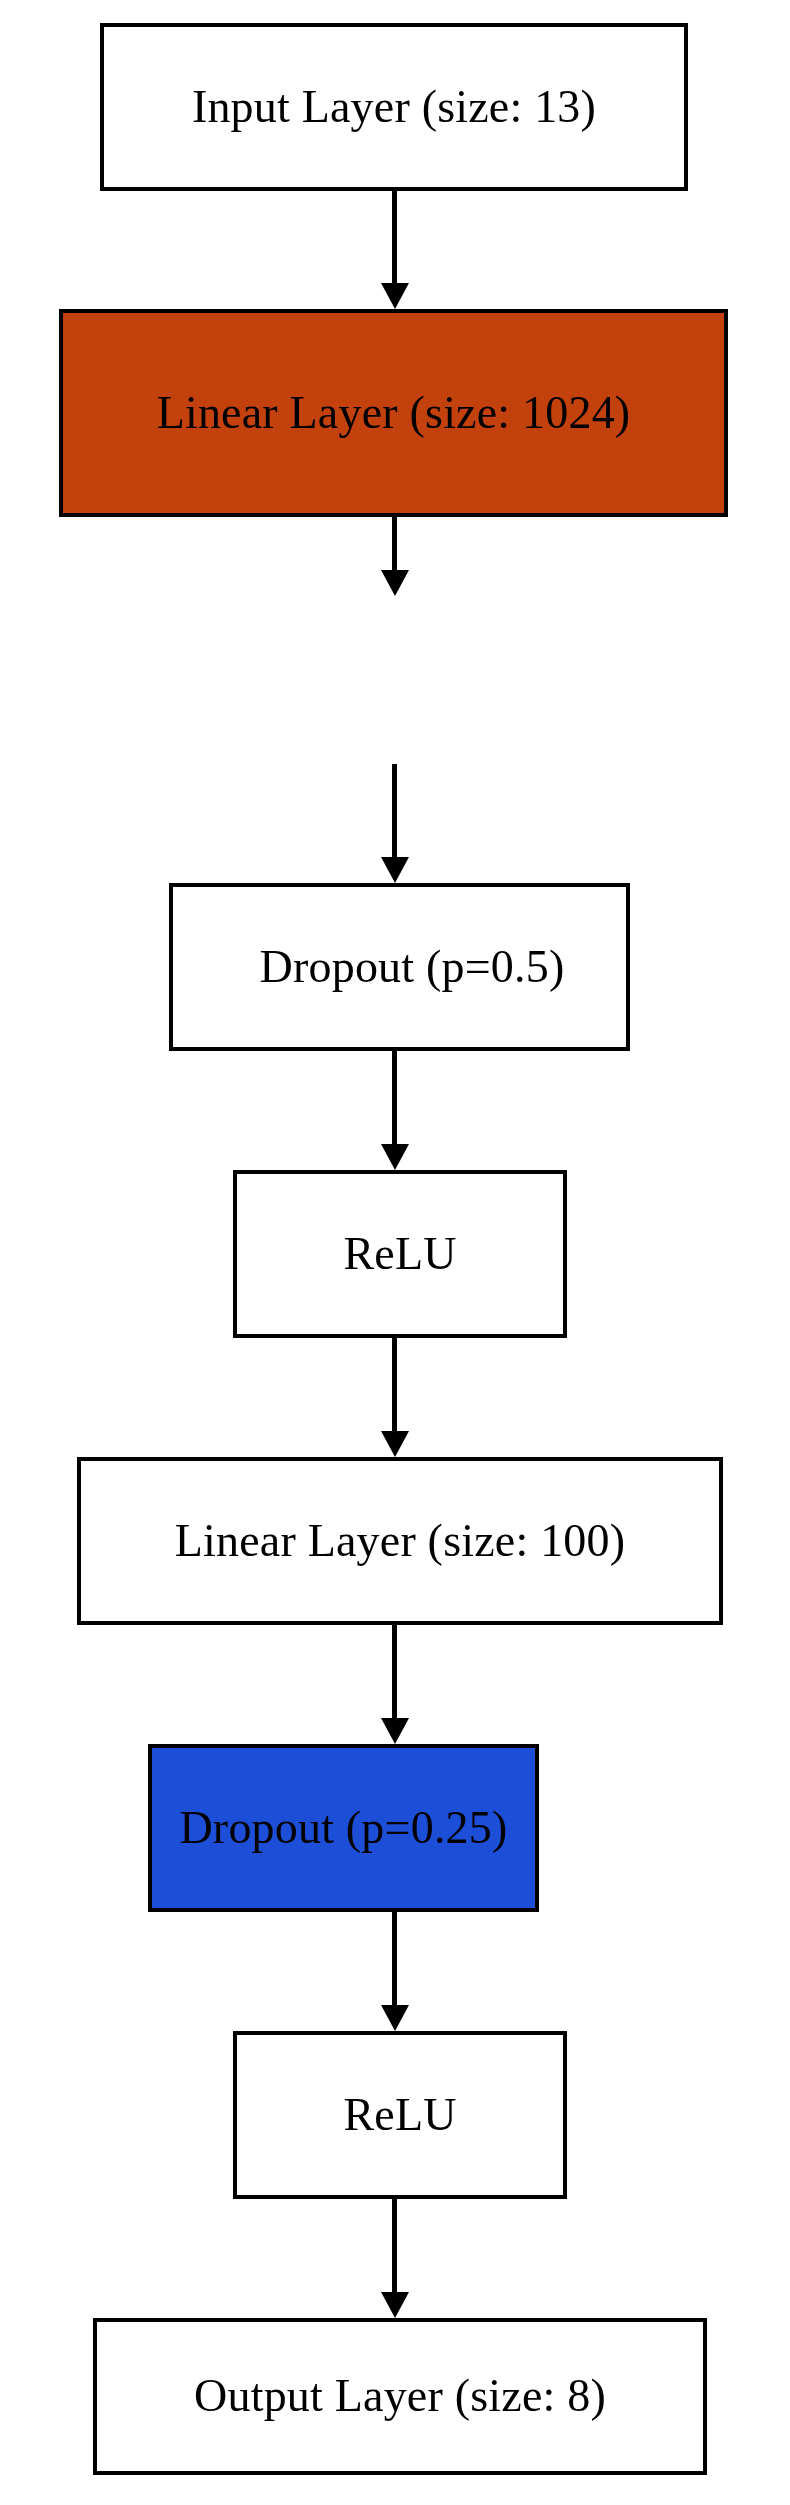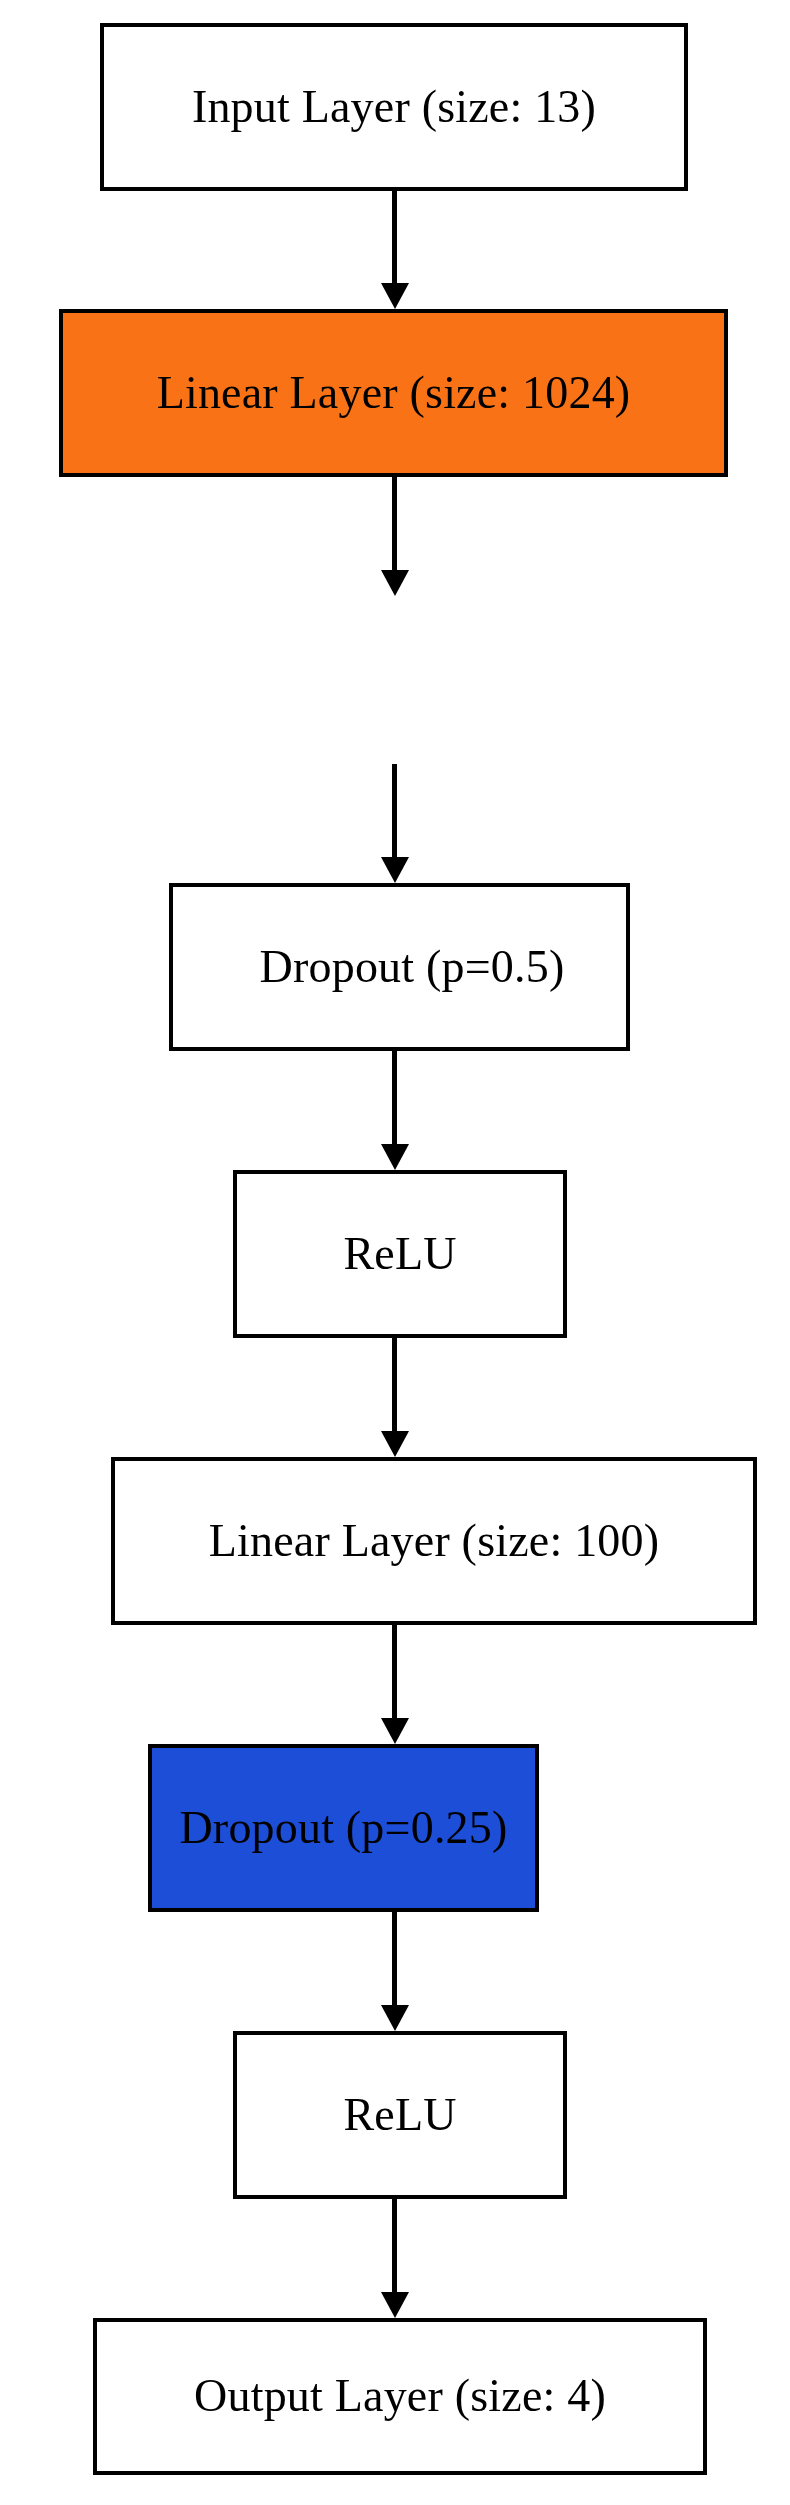--- a/index.html
+++ b/index.html
@@ -84,34 +84,34 @@
       <div class="edge-line" style="left: 17px; top: 0px; height: 97px; background: rgb(0, 0, 0);"></div>
       <div class="edge-head" style="left: 6px; top: 93px; border-top-color: rgb(0, 0, 0);"></div>
     </div>
     <div class="edge" style="left: 375px; top: 2199px; width: 40px; height: 119px;">
       <div class="edge-line" style="left: 17px; top: 0px; height: 97px; background: rgb(0, 0, 0);"></div>
       <div class="edge-head" style="left: 6px; top: 93px; border-top-color: rgb(0, 0, 0);"></div>
     </div>
     <div class="node-box" style="left: 100px; top: 23px; width: 588px; height: 168px; background: rgb(255, 255, 255); border-color: rgb(0, 0, 0);">
       <span class="node-label">Input Layer (size: 13)</span>
     </div>
-    <div class="node-box" style="left: 59px; top: 309px; width: 669px; height: 168px; background: #f97316; border-color: rgb(0, 0, 0);">
+    <div class="node-box" style="left: 59px; top: 309px; width: 669px; height: 208px; background: #c2410c; border-color: rgb(0, 0, 0);">
       <span class="node-label">Linear Layer (size: 1024)</span>
     </div>
     <div class="node-box" style="left: 169px; top: 883px; width: 461px; height: 168px; background: rgb(255, 255, 255); border-color: rgb(0, 0, 0); padding-left: 25px;">
       <span class="node-label">Dropout (p=0.5)</span>
     </div>
     <div class="node-box" style="left: 233px; top: 1170px; width: 334px; height: 168px; background: rgb(255, 255, 255); border-color: rgb(0, 0, 0);">
       <span class="node-label">ReLU</span>
     </div>
-    <div class="node-box" style="left: 77px; top: 1457px; width: 646px; height: 168px; background: rgb(255, 255, 255); border-color: rgb(0, 0, 0); margin-left: 34px;">
+    <div class="node-box" style="left: 77px; top: 1457px; width: 646px; height: 168px; background: rgb(255, 255, 255); border-color: rgb(0, 0, 0);">
       <span class="node-label">Linear Layer (size: 100)</span>
     </div>
     <div class="node-box" style="left: 148px; top: 1744px; width: 391px; height: 168px; background: #1d4ed8; border-color: rgb(0, 0, 0);">
       <span class="node-label">Dropout (p=0.25)</span>
     </div>
     <div class="node-box" style="left: 233px; top: 2031px; width: 334px; height: 168px; background: rgb(255, 255, 255); border-color: rgb(0, 0, 0);">
       <span class="node-label">ReLU</span>
     </div>
     <div class="node-box" style="left: 93px; top: 2318px; width: 614px; height: 157px; background: rgb(255, 255, 255); border-color: rgb(0, 0, 0);">
-      <span class="node-label">Output Layer (size: 4)</span>
+      <span class="node-label">Output Layer (size: 8)</span>
     </div>
   </div>
 
 </body></html>

